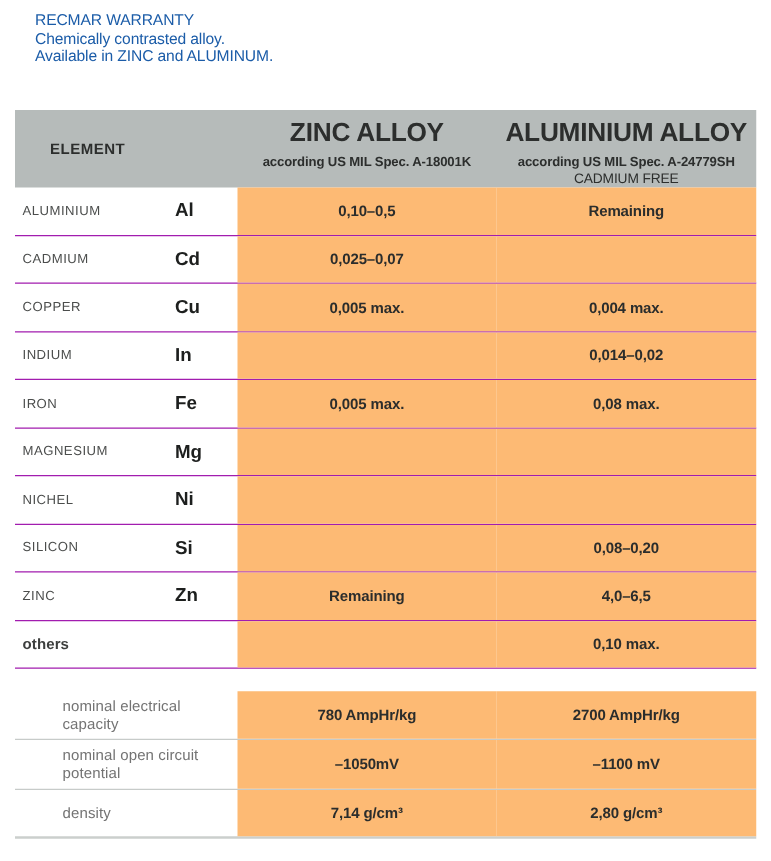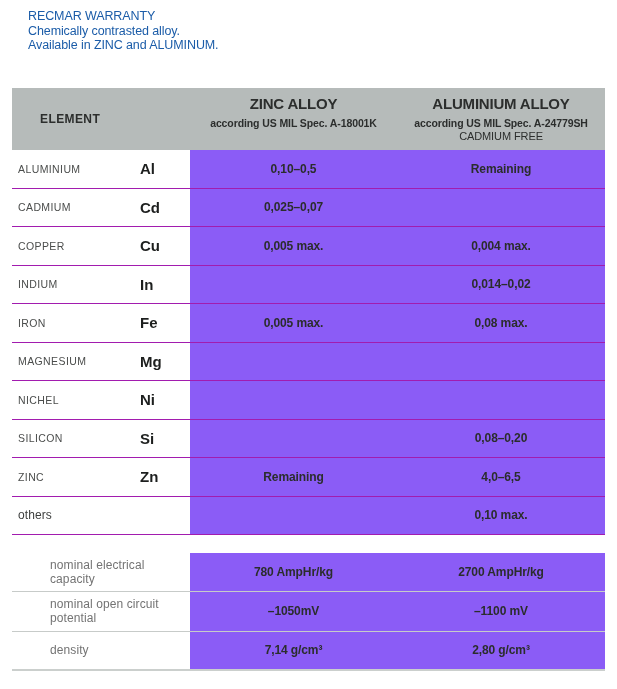--- a/index.html
+++ b/index.html
@@ -13,34 +13,34 @@
   
   .table{position:absolute;left:12px;top:88px;width:593px;}
 
   
   .thead{display:grid;grid-template-columns:178px 207px 208px;height:62px;
          background:#b6bbba;box-sizing:border-box;}
   .th-element{display:flex;align-items:center;padding-left:28px;
               font-size:12px;font-weight:bold;color:#2c2e2d;letter-spacing:.4px;}
   .th-col{display:flex;flex-direction:column;align-items:center;padding-top:7px;
           color:#2c2e2d;text-align:center;}
-  .th-title{font-size:15px;font-weight:bold;letter-spacing:-0.2px;}
+  .th-title{font-size:21px;font-weight:bold;letter-spacing:-0.2px;}
   .th-sub{font-size:10.5px;font-weight:bold;margin-top:5px;letter-spacing:-0.1px;}
   .th-sub2{font-size:11px;font-weight:normal;margin-top:1px;letter-spacing:-0.1px;}
 
   
   .row{display:grid;grid-template-columns:128px 50px 207px 208px;height:38.5px;
        box-sizing:border-box;border-bottom:1px solid #a21caf;}
   .cell{display:flex;align-items:center;}
   .name{padding-left:6px;font-size:10.5px;color:#4b4d4c;letter-spacing:.4px;}
-  .name-lower{padding-left:6px;font-size:12px;color:#3d3f3e;letter-spacing:.1px;}
+  .name-lower{padding-left:6px;font-size:12px;color:#3d3f3e;letter-spacing:.1px;font-weight:bold;}
   .sym{font-size:15px;font-weight:bold;color:#1d1f1e;}
   .val{justify-content:center;font-size:12px;font-weight:bold;color:#2b2d2c;
        letter-spacing:-0.1px;}
-  .shade{background:#8b5cf6;}
+  .shade{background:#fdba74;}
 
   
   .gap{height:18px;}
 
   
   .prow{display:grid;grid-template-columns:178px 207px 208px;height:39.3px;
         box-sizing:border-box;border-bottom:1px solid #c7cbc9;}
   .plabel{display:flex;align-items:center;padding-left:6px;font-size:12px;
           color:#737373;letter-spacing:.1px;margin-left:32px;}
   .prow:last-child{border-bottom:2px solid #cbcfcd;}

